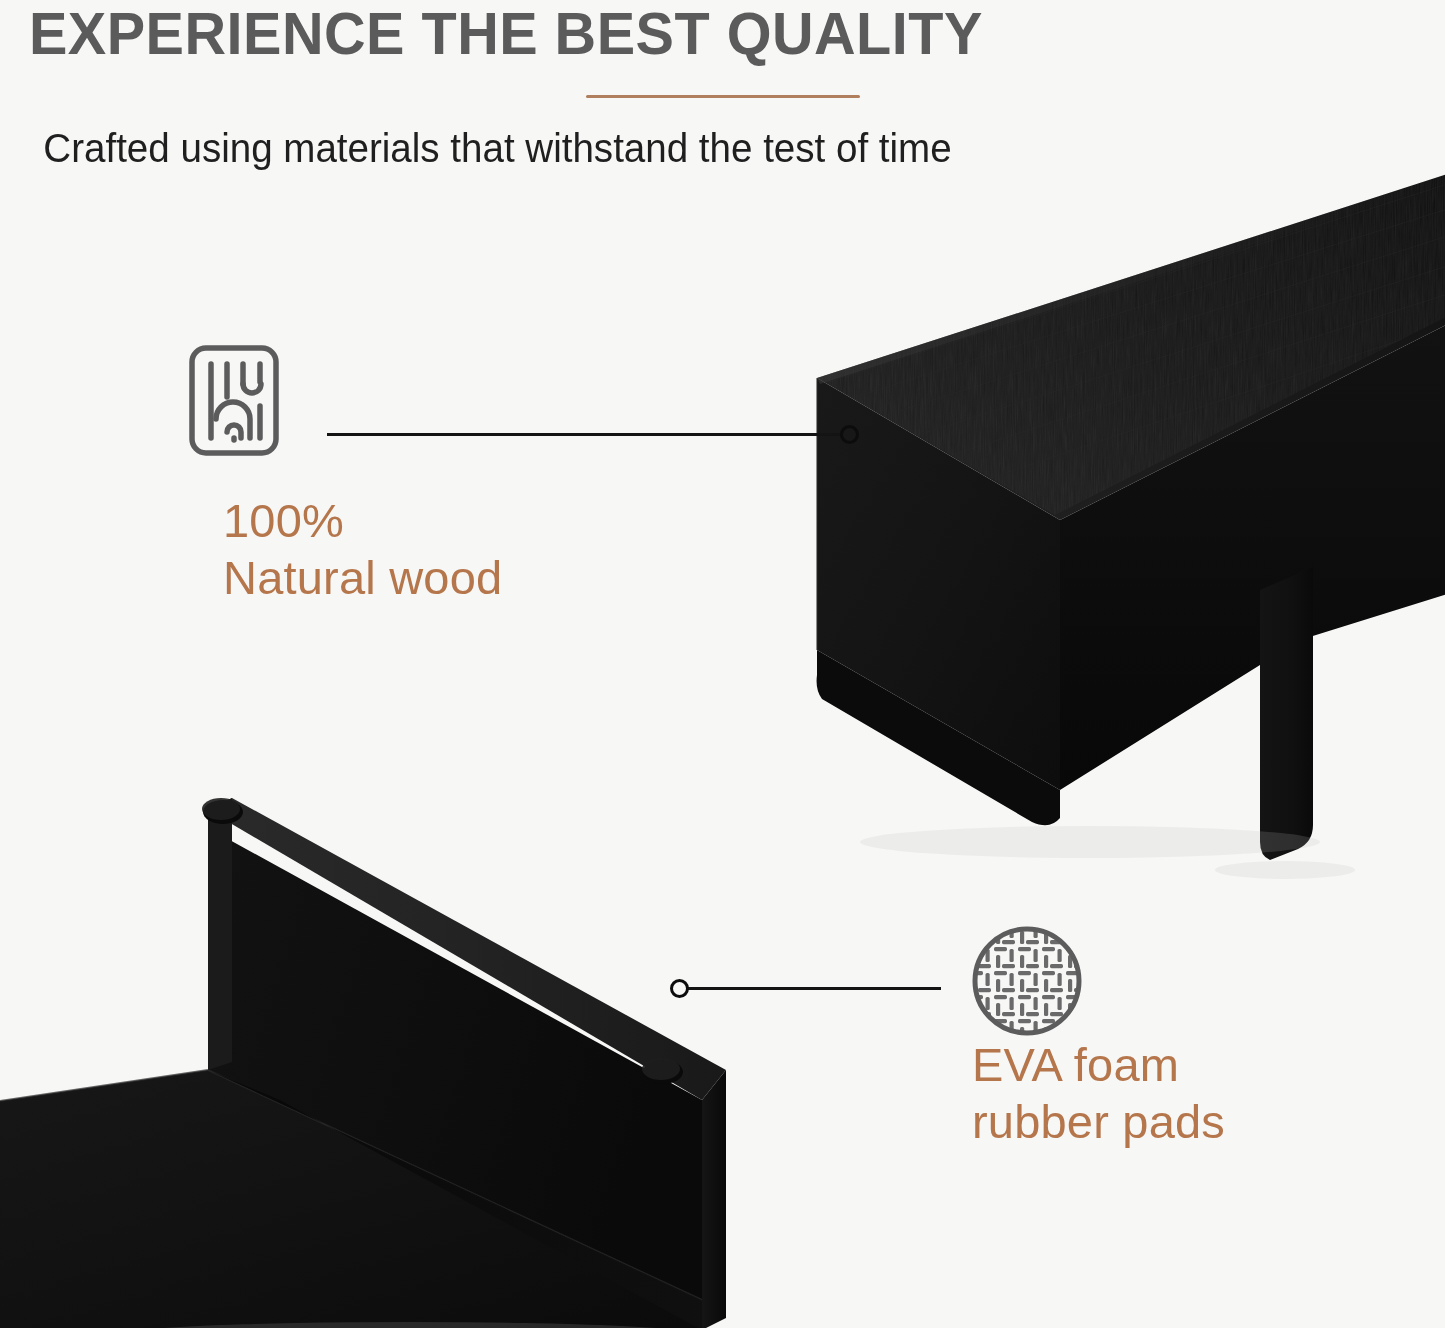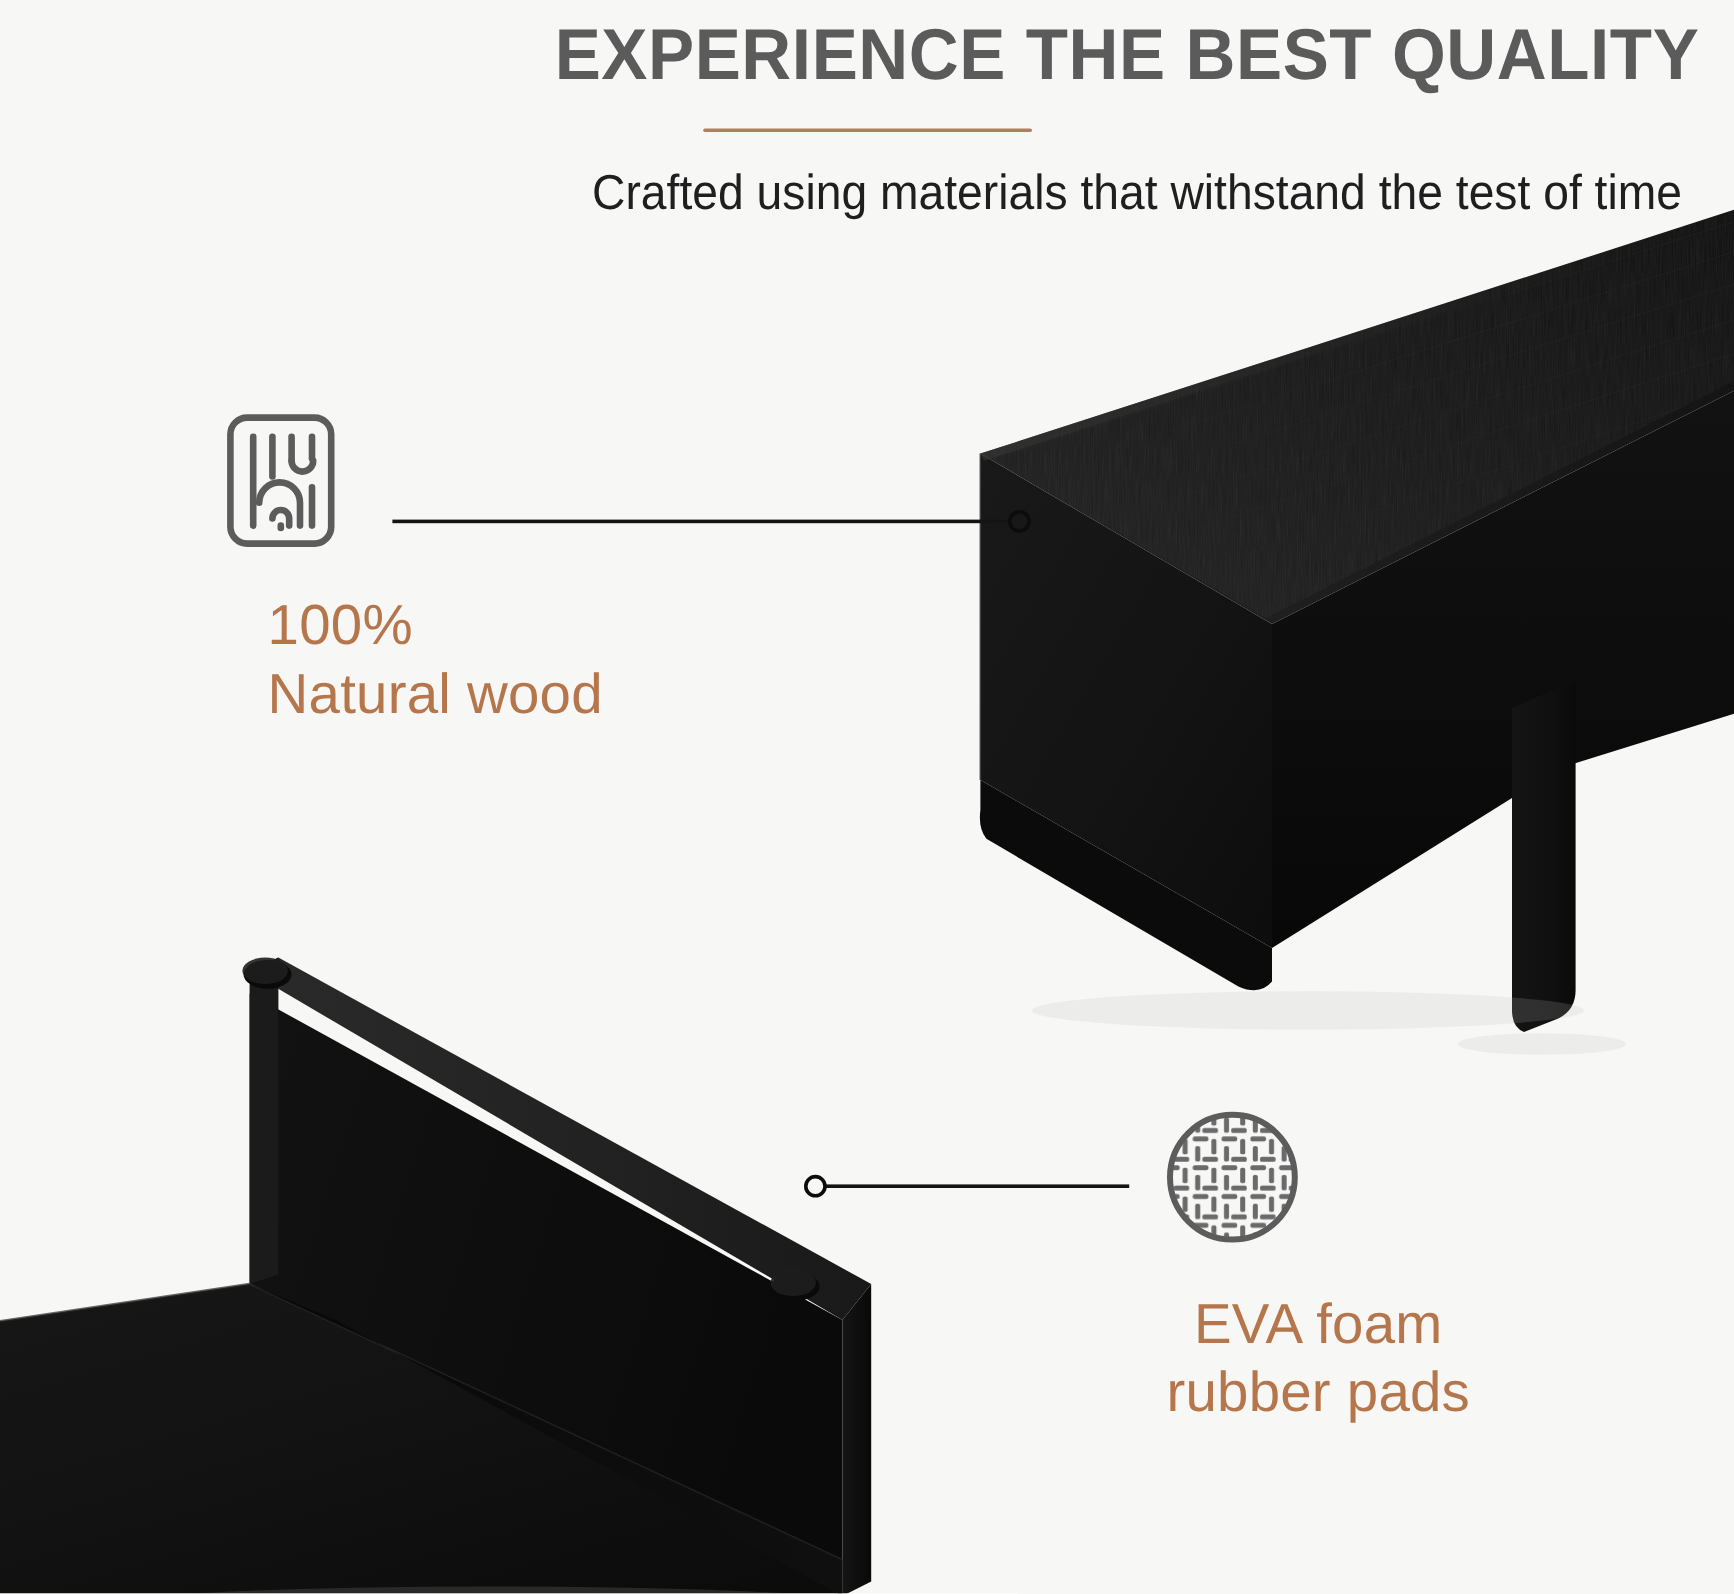--- a/index.html
+++ b/index.html
@@ -13,23 +13,23 @@
     height: 1328px;
     background: #f7f7f6;
     overflow: hidden;
     font-family: "Liberation Sans", sans-serif;
     -webkit-font-smoothing: antialiased;
   }
 
   
   #header {
     position: absolute;
-    left: 0; top: 12px;
+    left: 0; top: 0;
     width: 1445px;
-    text-align: right;
+    text-align: left;
   }
   #headline {
     margin: 0;
     padding-top: 2px;
     font-size: 60px;
     line-height: 64px;
     font-weight: 700;
     letter-spacing: 0.5px;
     color: #5b5b5b;
     font-family: "Liberation Sans", sans-serif;
@@ -89,21 +89,21 @@
   .label-text {
     position: absolute;
     color: #b5764c;
     font-size: 47px;
     line-height: 57px;
     font-weight: 400;
     white-space: pre-line;
     letter-spacing: 0.2px;
   }
   #wood-label { left: 186px; top: 492px; margin-left: 37px; }
-  #eva-label  { left: 972px; top: 1074px; text-align: center; }
+  #eva-label  { left: 972px; top: 1036px; }
 
   
   #wood-icon { position: absolute; left: 186px; top: 342px; width: 96px; height: 117px; }
   #eva-icon  { position: absolute; left: 968px; top: 922px; width: 118px; height: 118px; }
 </style>
 </head>
 <body>
 
 <div id="stage">
 

